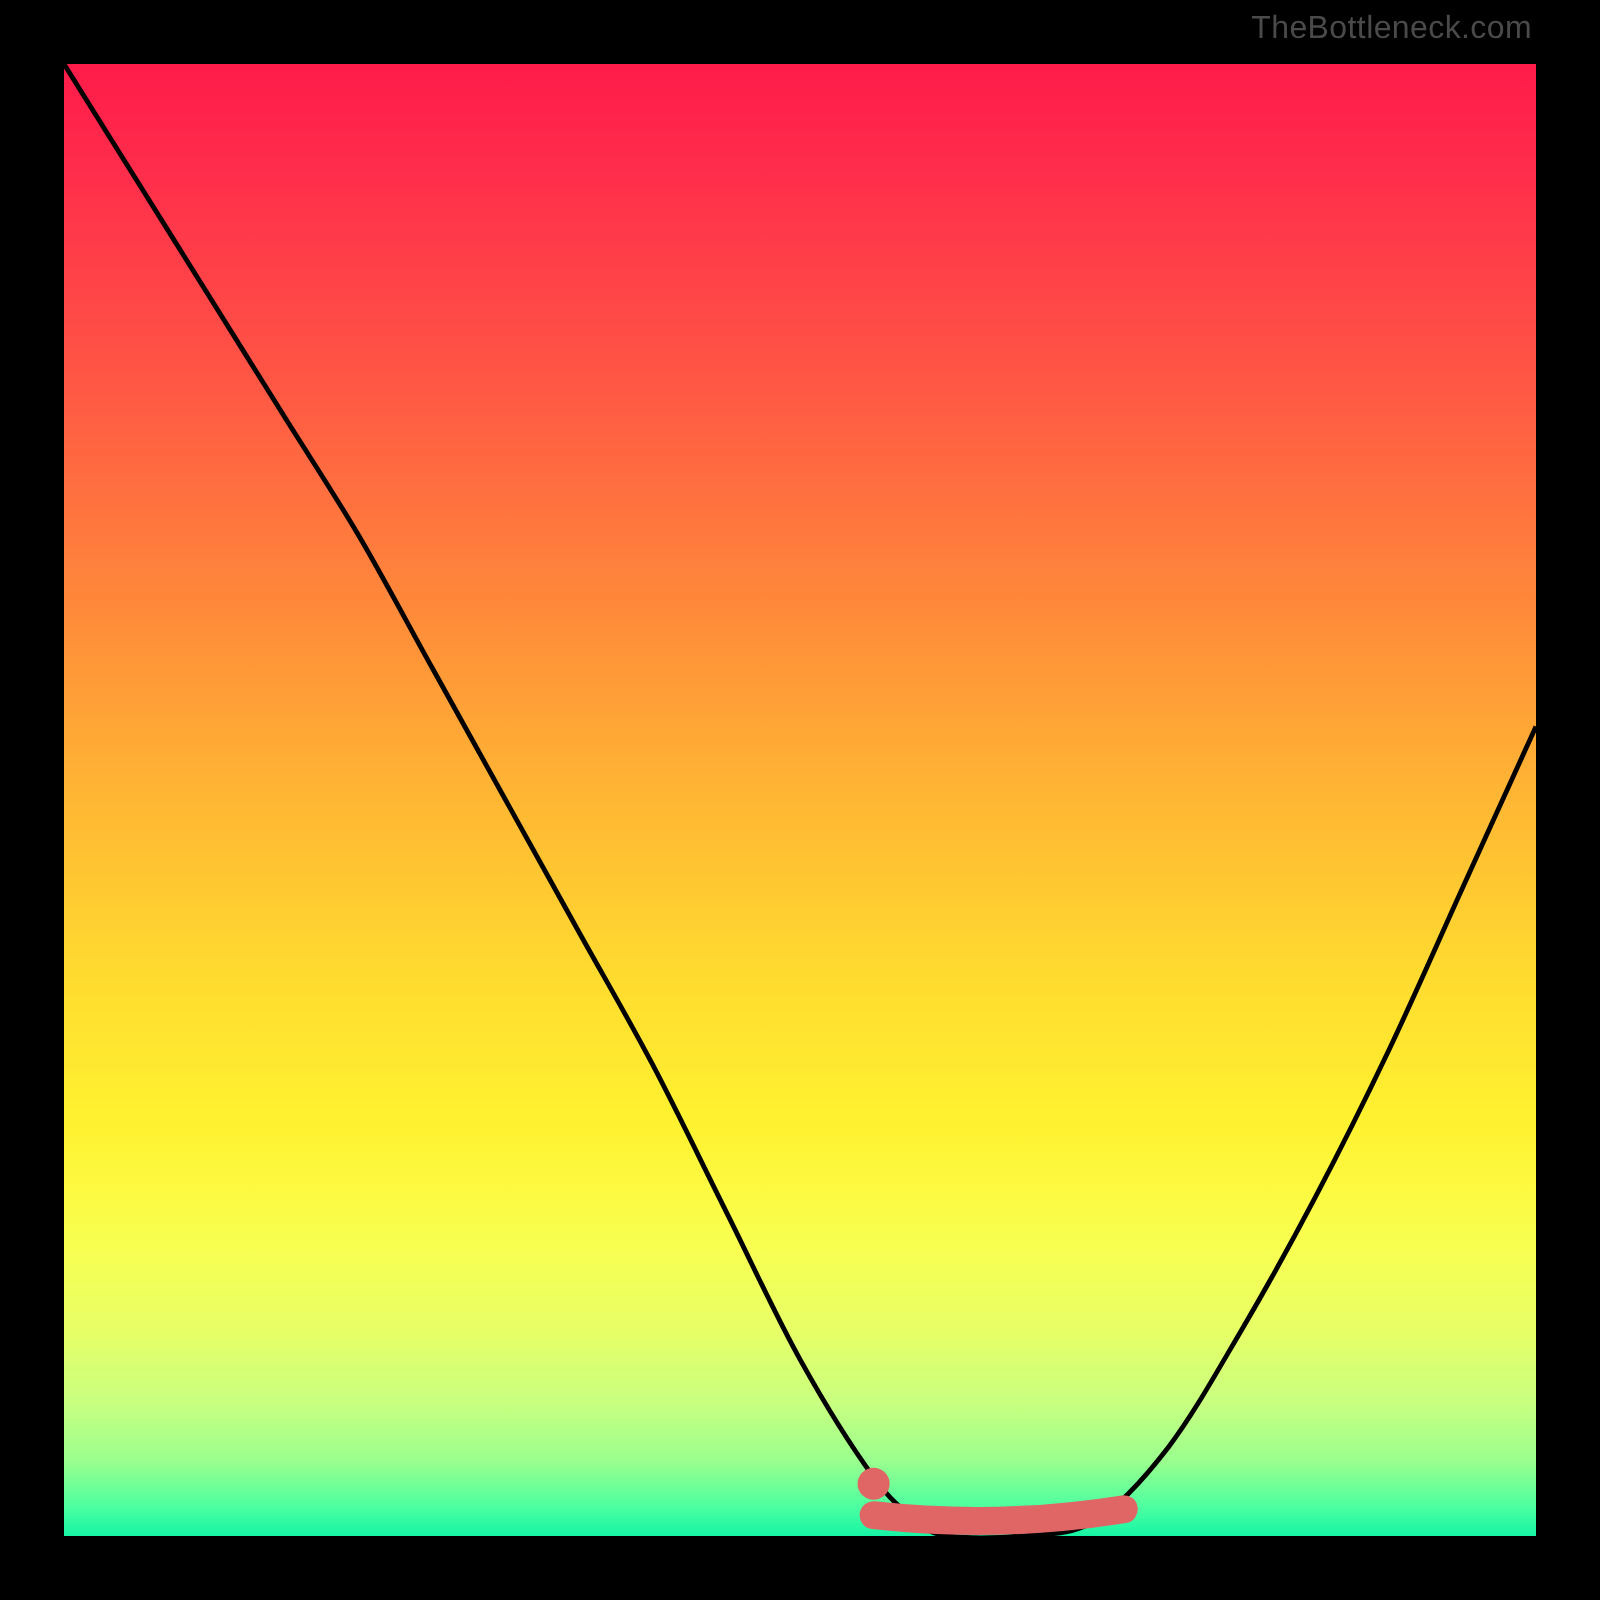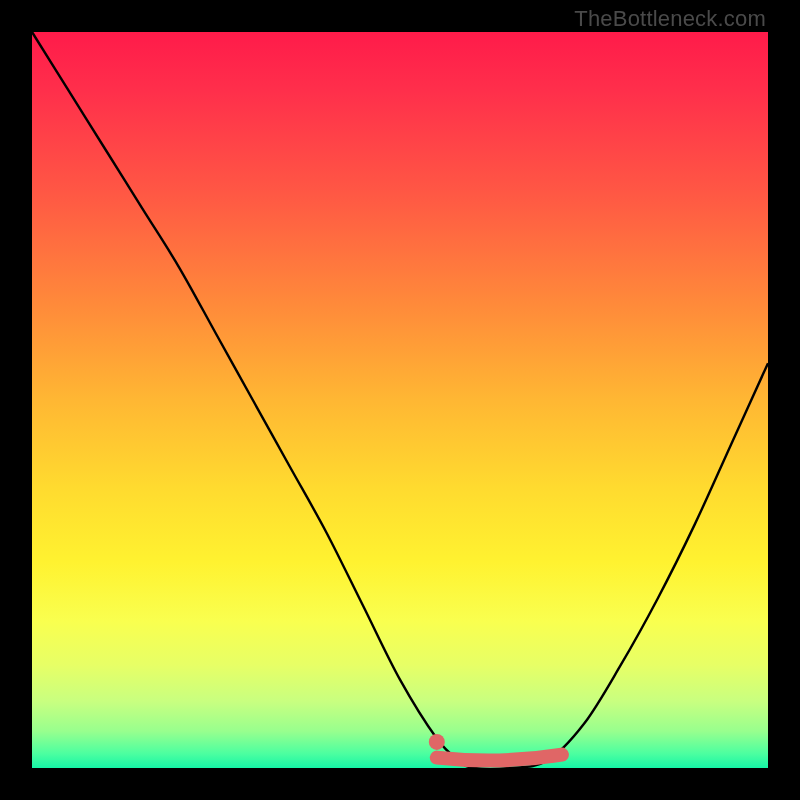--- a/index.html
+++ b/index.html
@@ -39,21 +39,21 @@
       #98ff8e 95%,
       #4dffa0 98%,
       #16f5a6 100%
     );
   }
   .watermark {
     position: absolute;
     top: 6px;
     right: 34px;
     color: #4a4a4a;
-    font-size: 22px;
+    font-size: 16px;
     letter-spacing: 0.2px;
     font-weight: 400;
     user-select: none;
   }
   svg.curve {
     position: absolute;
     left: 0;
     top: 0;
     width: 736px;
     height: 736px;

